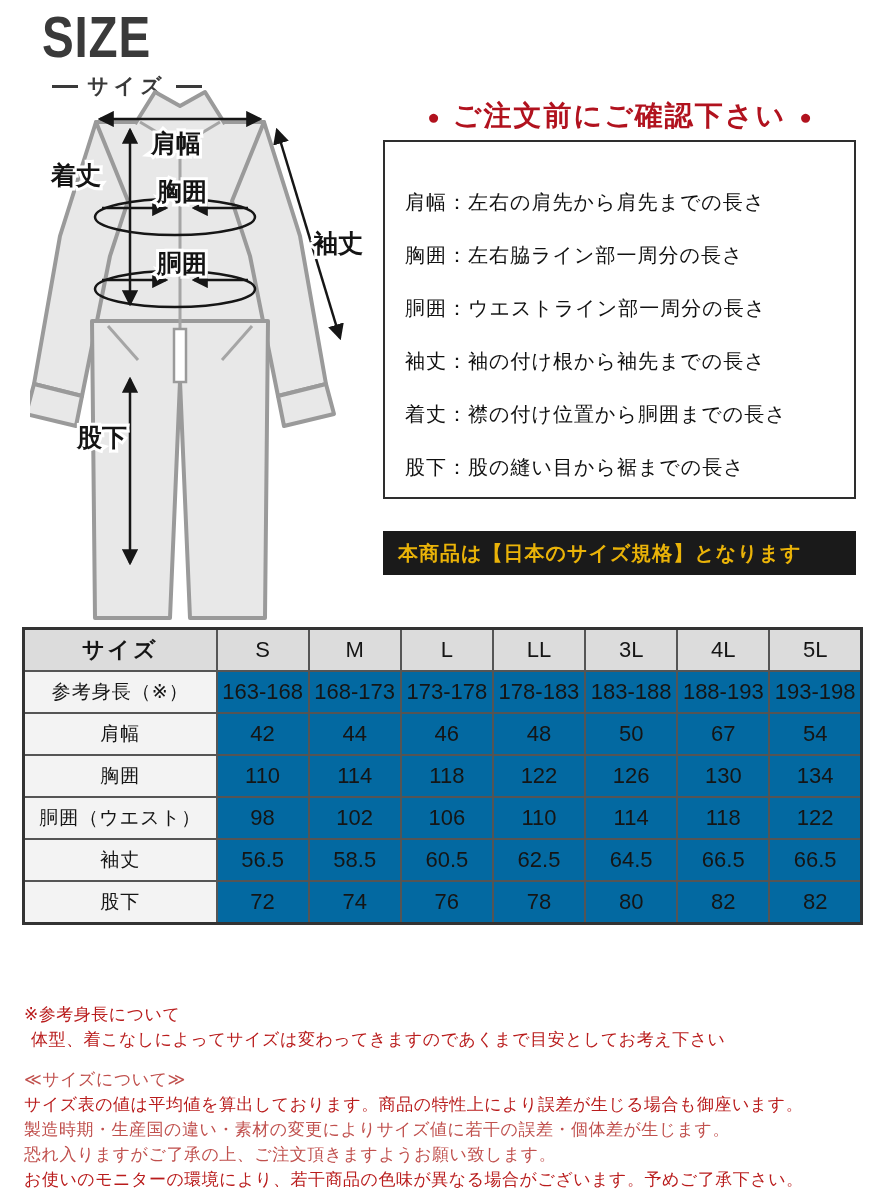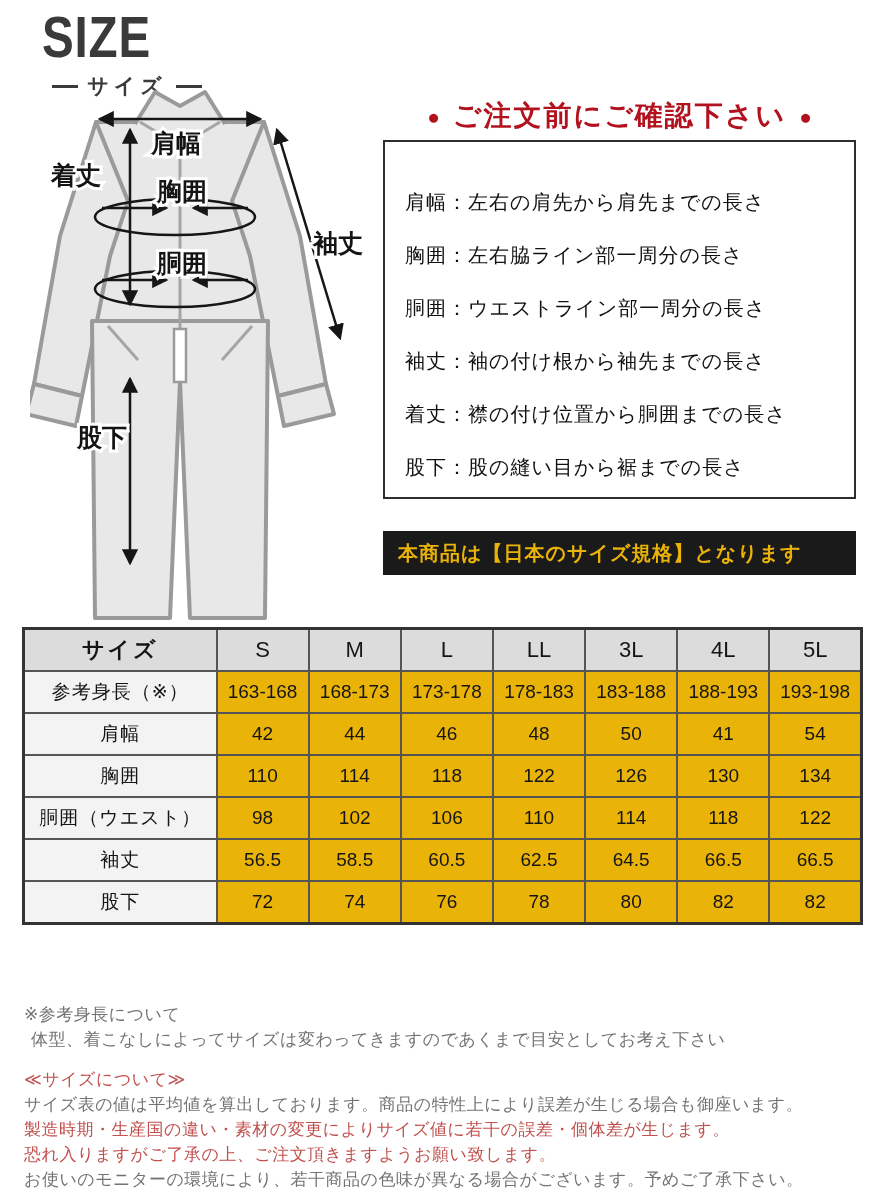--- a/index.html
+++ b/index.html
@@ -59,25 +59,25 @@
     border:3px solid #333333;
   }
   .size-table col.label-col{width:193px;}
   .size-table th,.size-table td{
     border:2px solid #555555;height:40px;text-align:center;vertical-align:middle;
     padding:0;font-weight:400;color:#151515;
   }
   .size-table thead th{background:#dcdcdc;font-size:22px;}
   .size-table thead th.corner{font-weight:700;letter-spacing:3px;}
   .size-table tbody th{background:#f3f3f3;font-size:19px;letter-spacing:1px;}
-  .size-table tbody td{background:#eab308;font-size:19px;}
+  .size-table tbody td{background:#0369a1;font-size:22px;}
 
   
   .notes{position:absolute;left:24px;top:1002px;width:845px;}
-  .note-line{font-size:17px;line-height:25px;color:#737373;letter-spacing:.5px;white-space:nowrap;}
+  .note-line{font-size:17px;line-height:25px;color:#b91c1c;letter-spacing:.5px;white-space:nowrap;}
   .note-line.indent{padding-left:7px;}
   .note-line.red{color:#c0504d;}
   .note-gap{height:15px;}
 </style>
 </head>
 <body>
 
 <div class="logo">
   <div class="logo-title">SIZE</div>
   <div class="logo-sub">
@@ -187,21 +187,21 @@
       <td>188-193</td>
       <td>193-198</td>
     </tr>
     <tr>
       <th>肩幅</th>
       <td>42</td>
       <td>44</td>
       <td>46</td>
       <td>48</td>
       <td>50</td>
-      <td>41</td>
+      <td>67</td>
       <td>54</td>
     </tr>
     <tr>
       <th>胸囲</th>
       <td>110</td>
       <td>114</td>
       <td>118</td>
       <td>122</td>
       <td>126</td>
       <td>130</td>

